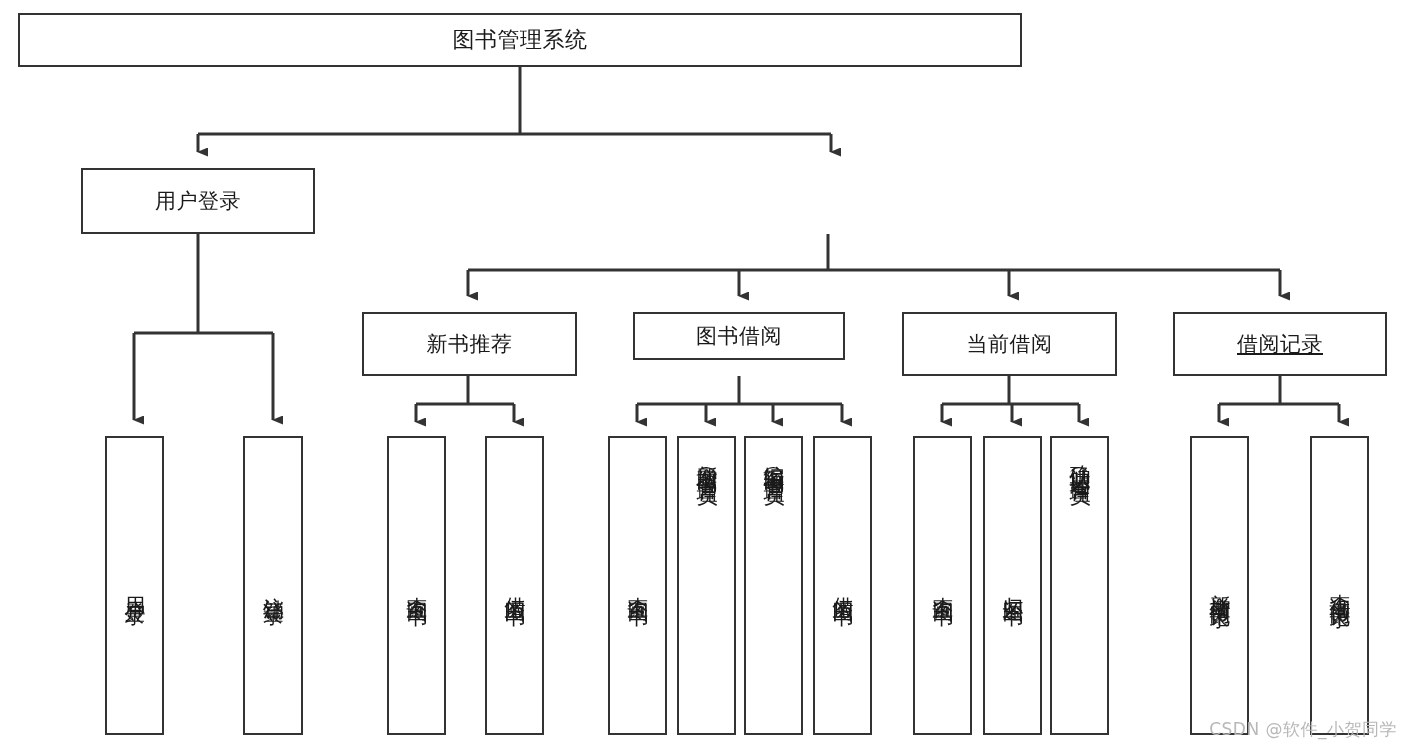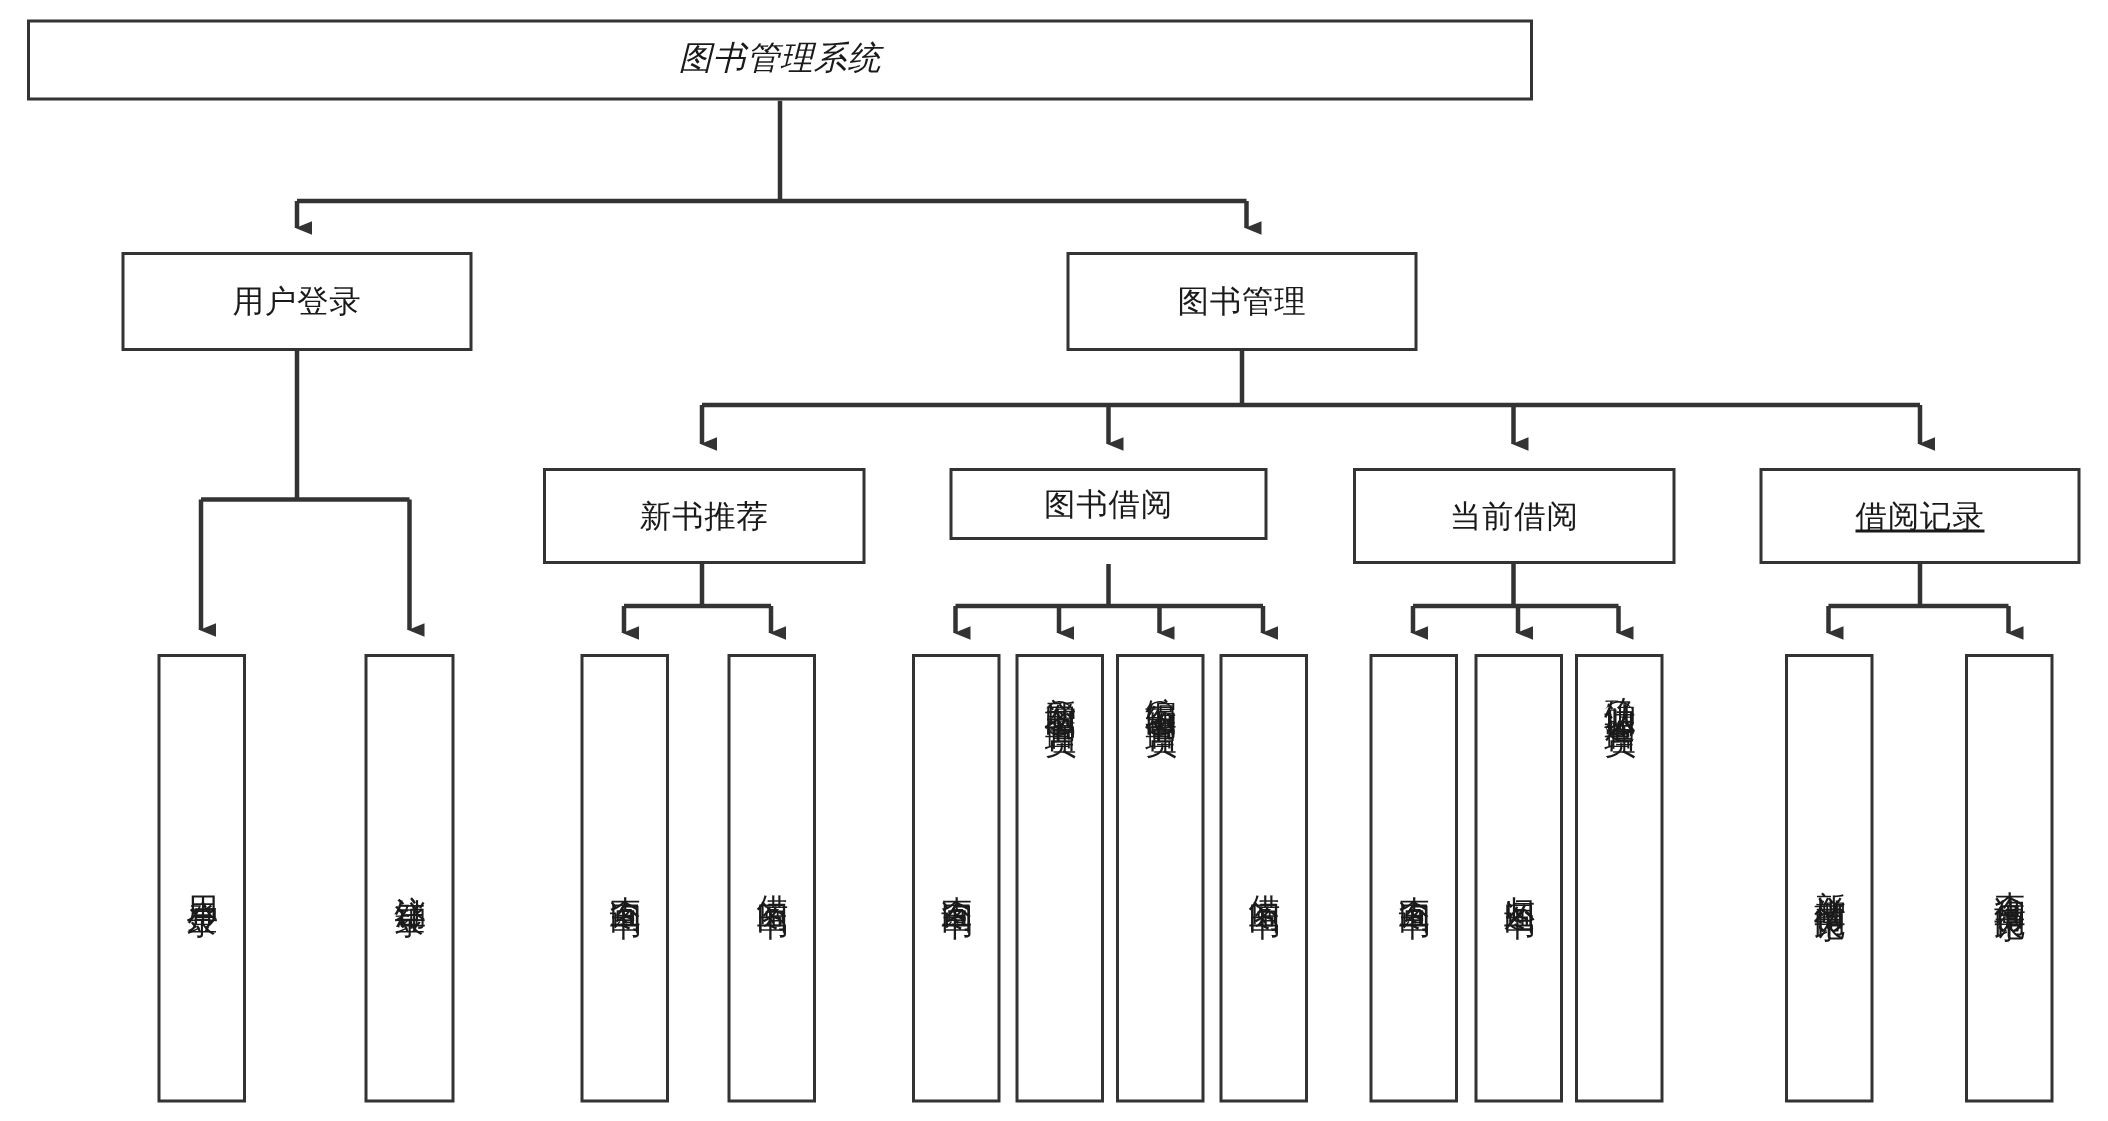--- a/index.html
+++ b/index.html
@@ -122,30 +122,27 @@
       <path d="M1012,404 L1012,422" marker-end="url(#arrowhead)"></path>
       <path d="M1079,404 L1079,422" marker-end="url(#arrowhead)"></path>
 
       <path d="M1280,376 L1280,404"></path>
       <path d="M1219,404 L1339,404"></path>
       <path d="M1219,404 L1219,422" marker-end="url(#arrowhead)"></path>
       <path d="M1339,404 L1339,422" marker-end="url(#arrowhead)"></path>
     </g>
   </svg>
 
-  <div class="node horizontal root" style="left: 18px; top: 13px; width: 1004px; height: 54px; font-style: italic;">
+  <div class="node horizontal root" style="left: 18px; top: 13px; width: 1004px; height: 54px;">
     <span class="node-label">图书管理系统</span>
   </div>
 
   <div class="node horizontal" style="left: 81px; top: 168px; width: 234px; height: 66px;">
     <span class="node-label">用户登录</span>
   </div>
-  <div class="node horizontal" style="left: 711px; top: 168px; width: 234px; height: 66px;">
-    <span class="node-label">图书管理</span>
-  </div>
 
   <div class="node horizontal" style="left: 362px; top: 312px; width: 215px; height: 64px; align-items: center;">
     <span class="node-label">新书推荐</span>
   </div>
   <div class="node horizontal" style="left: 633px; top: 312px; width: 212px; height: 48px;">
     <span class="node-label">图书借阅</span>
   </div>
   <div class="node horizontal" style="left: 902px; top: 312px; width: 215px; height: 64px;">
     <span class="node-label">当前借阅</span>
   </div>
@@ -190,13 +187,14 @@
     <span class="node-label">确认归还（管理员）</span>
   </div>
 
   <div class="node vertical centered" style="left: 1190px; top: 436px; width: 59px; height: 299px;">
     <span class="node-label">新增借阅记录</span>
   </div>
   <div class="node vertical centered" style="left: 1310px; top: 436px; width: 59px; height: 299px;">
     <span class="node-label">查询借阅记录</span>
   </div>
 
+  <div id="watermark">CSDN @软件_小贺同学</div>
 </div>
 
 </body></html>

